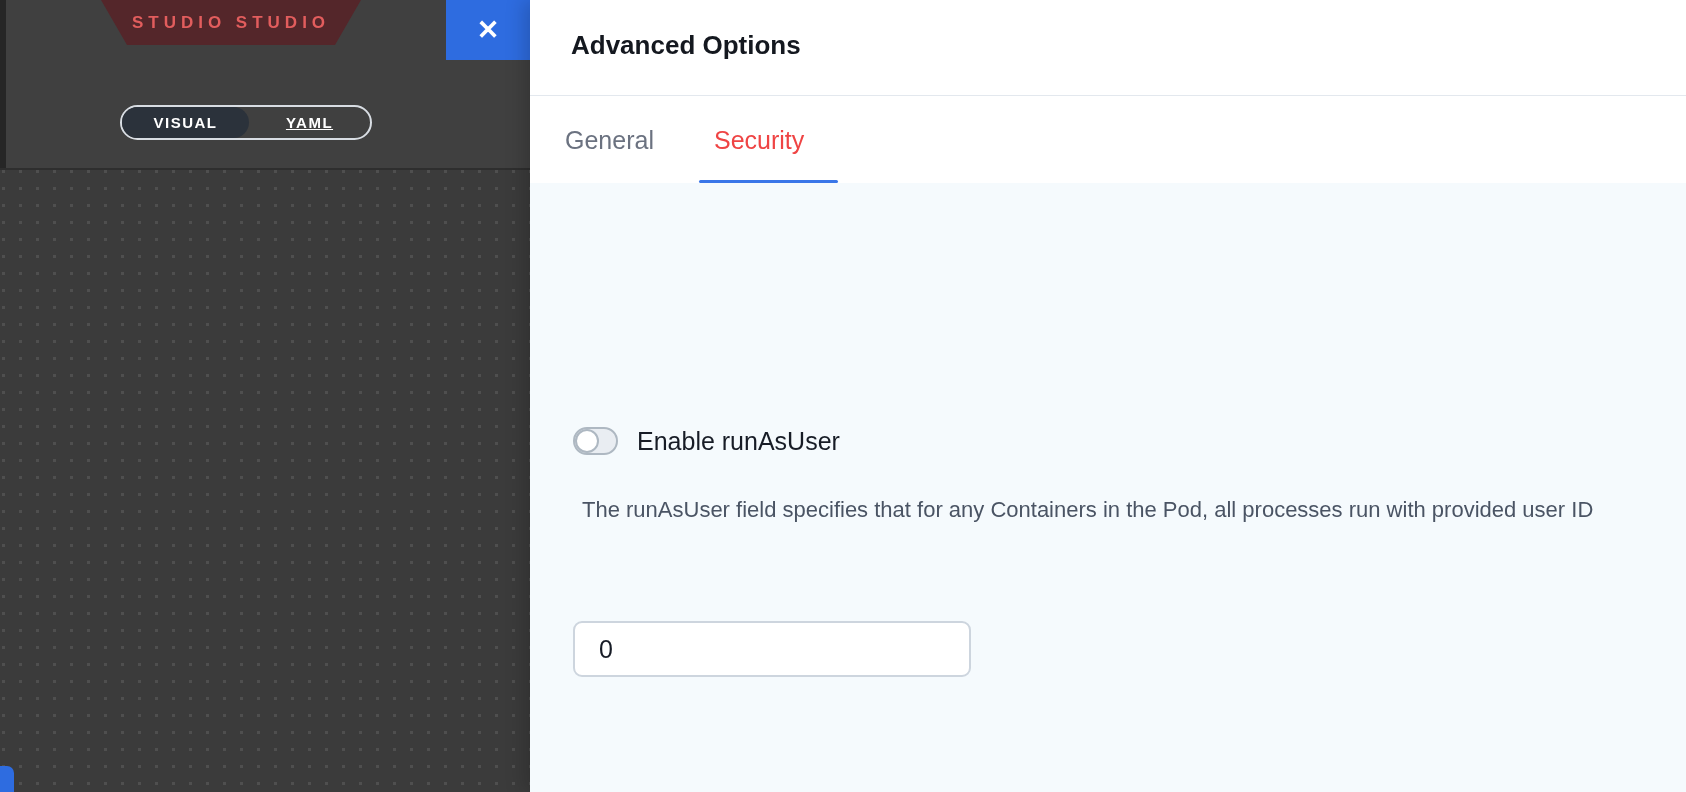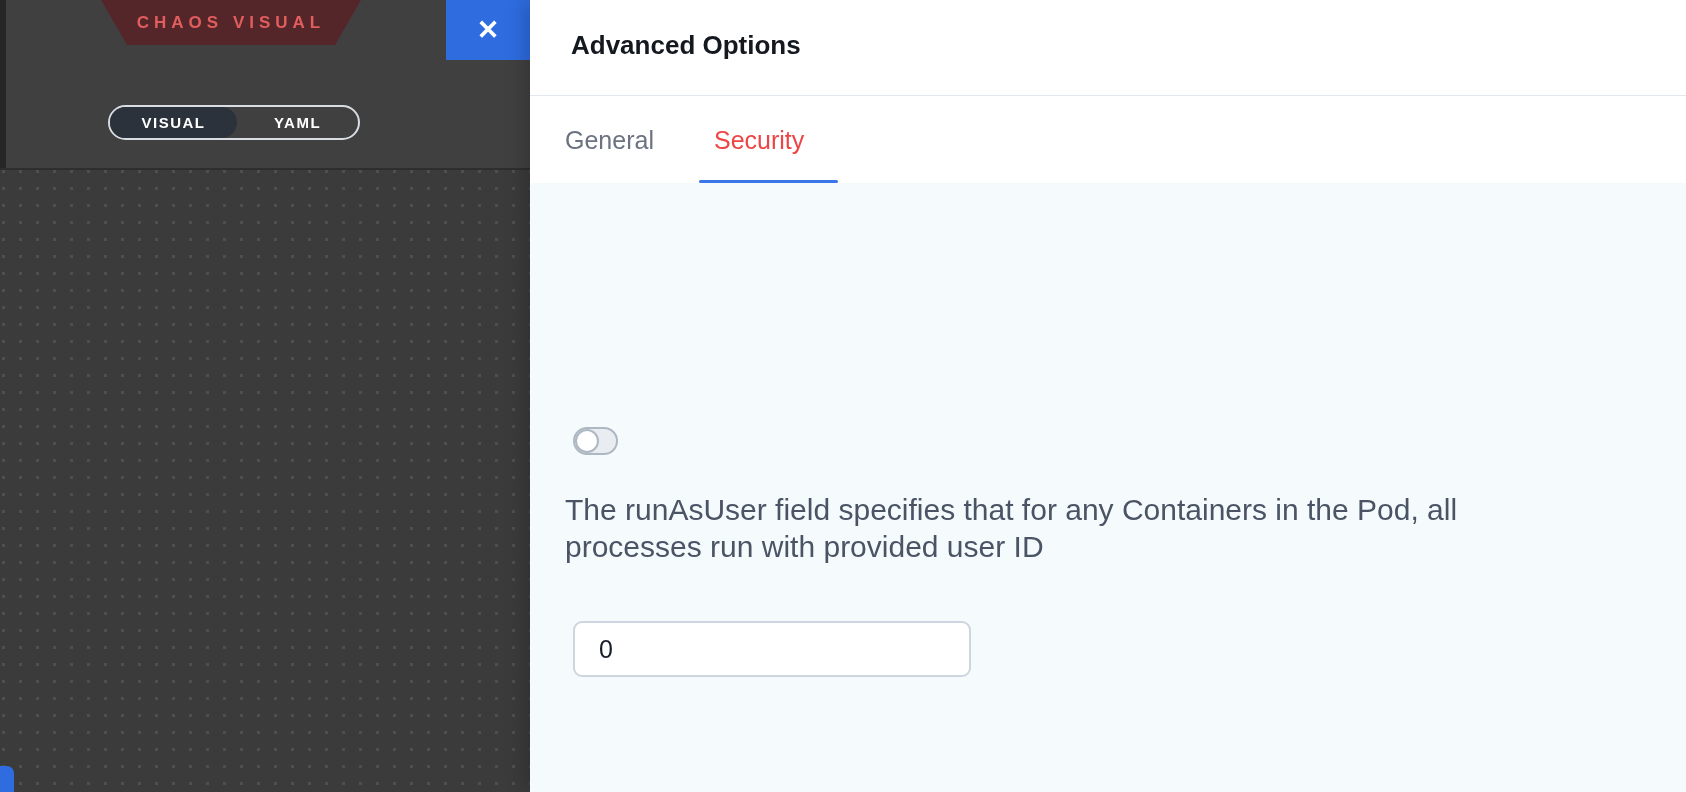--- a/index.html
+++ b/index.html
@@ -24,31 +24,31 @@
     position: absolute; left: 101px; top: 0; width: 260px; height: 45px;
     background: #54262a;
     clip-path: polygon(0 0, 100% 0, 90% 100%, 10% 100%);
     display: flex; align-items: center; justify-content: center;
   }
   .brand-badge span {
     color: #e25d5d; font-size: 17px; font-weight: 800; letter-spacing: 5px;
   }
 
   .view-toggle {
-    position: absolute; left: 108px; top: 105px; width: 252px; height: 35px;
+    position: absolute; left: 120px; top: 105px; width: 252px; height: 35px;
     border: 2px solid #d8dde3; border-radius: 18px;
     display: flex; align-items: stretch;
   }
   .view-seg {
     display: flex; align-items: center; justify-content: center;
     color: #ffffff; font-size: 15px; font-weight: 700; letter-spacing: 1.5px;
     cursor: pointer;
   }
   .view-seg.active { background: #2b323b; border-radius: 18px; width: 127px; }
-  .view-seg.inactive { flex: 1; }
+  .view-seg.inactive { flex: 1; text-decoration: underline; }
 
   .corner-chip {
     position: absolute; left: 0; top: 766px; width: 14px; height: 54px;
     background: #2e6ce0; border-radius: 0 7px 7px 0;
   }
 
   
   .close-btn {
     position: absolute; left: 446px; top: 0; width: 84px; height: 60px;
     background: #2e6ce0; color: #ffffff;
@@ -93,22 +93,22 @@
   .switch.on { background: #2e6ce0; border: 2px solid #2e6ce0; }
   .switch.on .knob {
     position: absolute; right: 1px; top: 1px; width: 22px; height: 22px;
     background: #ffffff; border-radius: 50%;
   }
 
   .toggle-label {
     position: absolute; font-size: 25px; font-weight: 500; color: #171c26; line-height: 28px;
   }
   .toggle-desc {
-    position: absolute; left: 35px; width: 1012px;
-    font-size: 30px; font-weight: 400; color: #4a5464; line-height: 37px;
+    position: absolute; left: 52px; width: 1012px;
+    font-size: 22px; font-weight: 400; color: #4a5464; line-height: 37px;
   }
 
   .switch-1 { left: 43px; top: 244px; }
   .label-1  { left: 107px; top: 244px; }
   .desc-1   { top: 308px; }
 
   .switch-2 { left: 43px; top: 452px; }
   .label-2  { left: 107px; top: 452px; }
   .desc-2   { top: 516px; }
 
@@ -121,21 +121,21 @@
 </style>
 </head>
 <body>
 
 <div class="screen">
 
   <div class="left-panel">
     <div class="left-edge-strip"></div>
 
     <div class="brand-badge">
-      <span>CHAOS VISUAL</span>
+      <span>STUDIO STUDIO</span>
     </div>
 
     <div class="view-toggle">
       <div class="view-seg active">VISUAL</div>
       <div class="view-seg inactive">YAML</div>
     </div>
 
     <div class="panel-divider"></div>
     <div class="canvas-area"></div>
 
@@ -154,20 +154,21 @@
       <div class="tab tab-general">General</div>
       <div class="tab tab-security">Security</div>
       <div class="tab-underline"></div>
     </div>
 
     <div class="drawer-content">
 
       <div class="switch off switch-1">
         <div class="knob"></div>
       </div>
+      <div class="toggle-label label-1">Enable runAsUser</div>
       <div class="toggle-desc desc-1">The runAsUser field specifies that for any Containers in the Pod, all processes run with provided user ID</div>
 
       <div class="switch on switch-2">
         <div class="knob"></div>
       </div>
       <div class="toggle-label label-2">Enable runAsGroup</div>
 
       <input class="group-id-input" type="text" value="0" style="">
     </div>
   </div>

